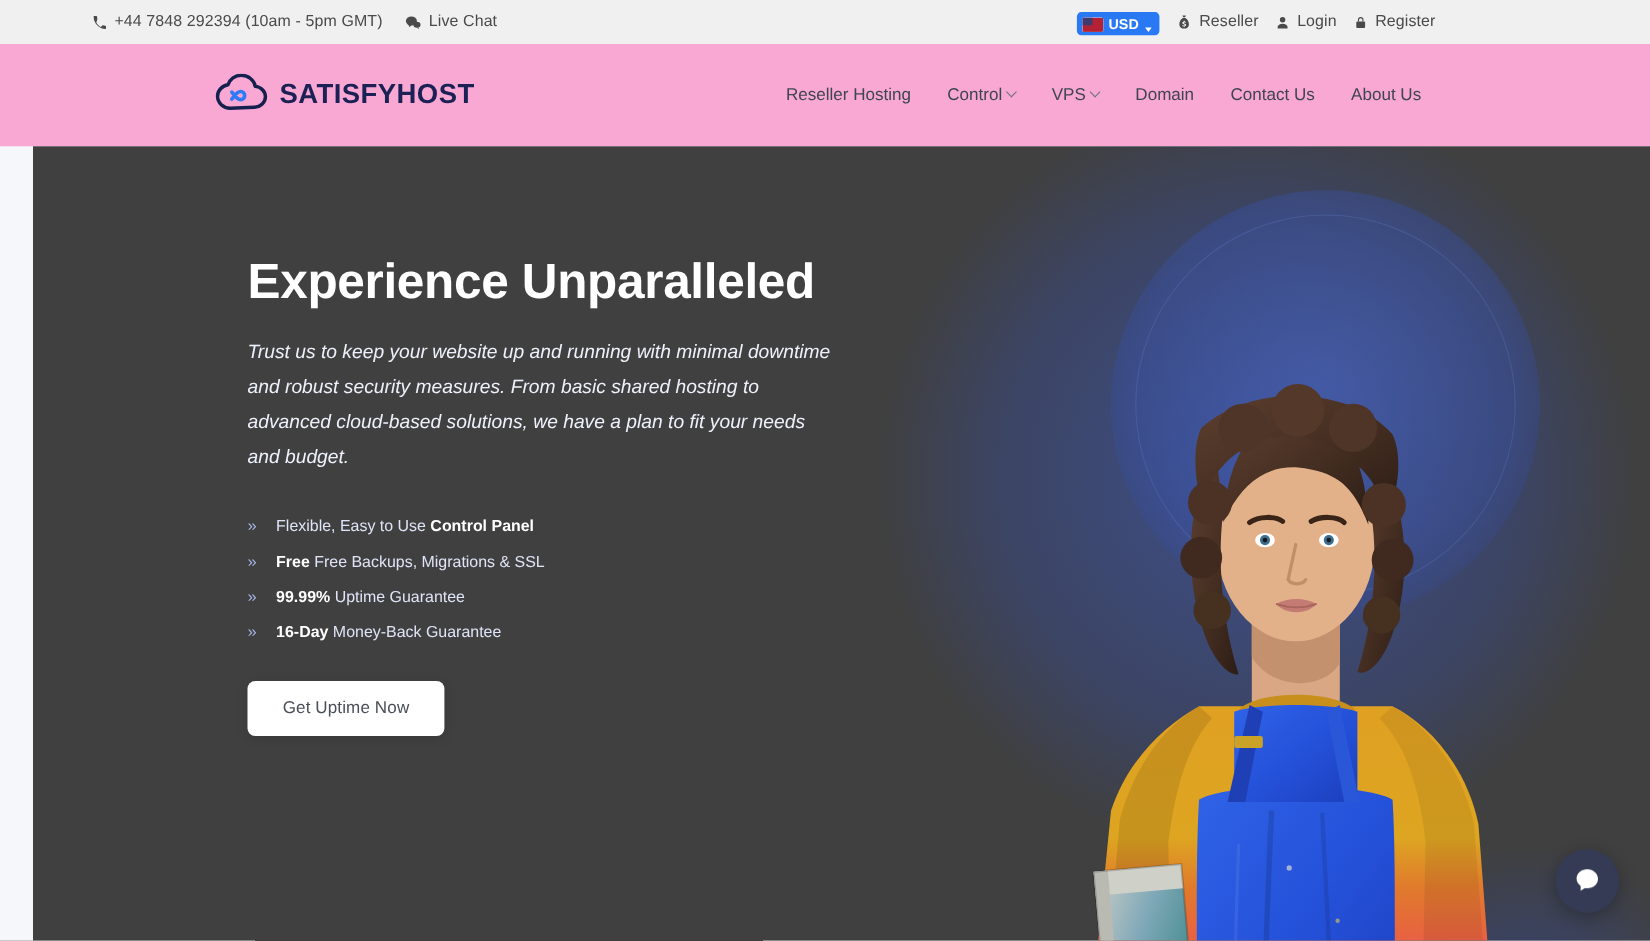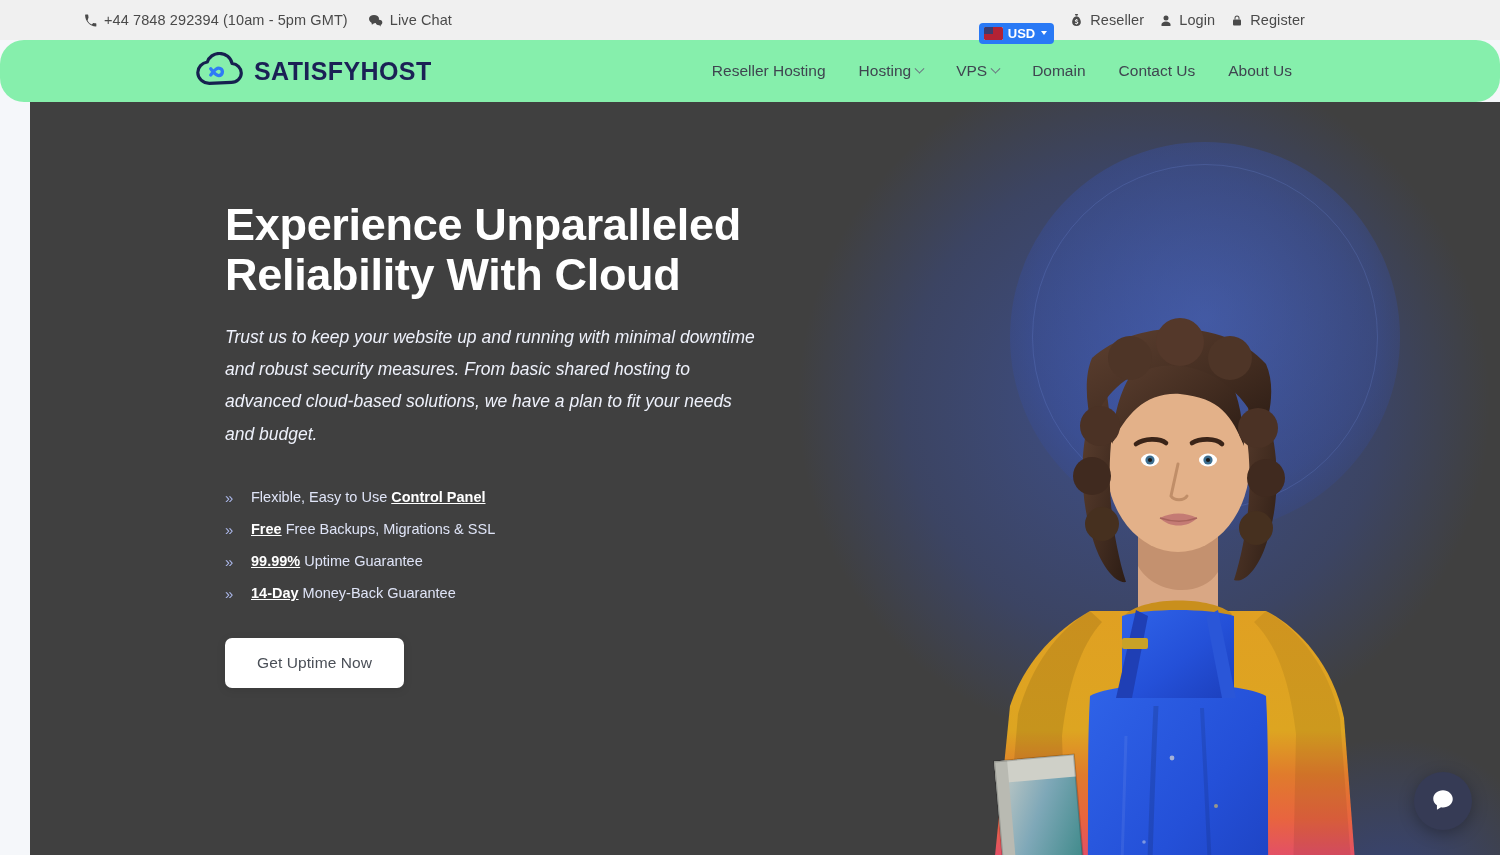--- a/index.html
+++ b/index.html
@@ -33,31 +33,31 @@
     font-size: 14.5px;
     color: #4a4a4a;
     text-decoration: none;
     letter-spacing: .1px;
     white-space: nowrap;
   }
   .tb-item .ico { display: inline-flex; align-items: center; justify-content: center; }
 
   .currency-badge {
     display: inline-flex;
-    align-items: center;
+    align-items: flex-end;
     gap: 5px;
     background: #2979f5;
     border-radius: 4px;
     padding: 3px 7px 3px 5px;
     color: #fff;
     font-size: 13px;
     font-weight: 600;
     cursor: pointer;
     position: relative;
-    top: 13px;
+    top: 1px;
   }
   .flag {
     width: 19px; height: 13px;
     border-radius: 1.5px;
     overflow: hidden;
     position: relative;
     flex: none;
     background: #fff;
     display: block;
   }
@@ -75,27 +75,26 @@
   .caret-sm {
     width: 0; height: 0;
     border-left: 3.5px solid transparent;
     border-right: 3.5px solid transparent;
     border-top: 4px solid #ffffff;
     margin-left: 1px;
   }
 
   
   .header {
-    height: 62px;
-    background: #86efac;
+    height: 93px;
+    background: #f9a8d4;
     display: flex;
     align-items: center;
     justify-content: space-between;
     padding: 0 208px 0 195px;
-    border-radius: 24px;
   }
   .logo { display: flex; align-items: center; gap: 9px; text-decoration: none; }
   .logo-text {
     font-size: 25px;
     font-weight: 700;
     color: #1b2055;
     letter-spacing: .4px;
   }
 
   .nav { display: flex; align-items: center; gap: 33px; text-align: right; }
@@ -192,21 +191,21 @@
     padding: 7px 0;
     line-height: 1.2;
   }
   .hero-list .bullet {
     color: #aab6e8;
     font-size: 15px;
     flex: none;
     width: 14px;
     letter-spacing: -1px;
   }
-  .hero-list b { color: #ffffff; font-weight: 700; text-decoration: underline; }
+  .hero-list b { color: #ffffff; font-weight: 700; }
 
   .cta {
     margin-top: 28px;
     display: inline-block;
     background: #ffffff;
     color: #4a4f57;
     font-size: 15.5px;
     padding: 16px 32px;
     border: none;
     border-radius: 7px;
@@ -330,21 +329,21 @@
       </svg>
     </span>
     <span class="logo-text">SATISFYHOST</span>
   </a>
 
   <nav class="nav">
     <a class="nav-item" href="#">
       <span>Reseller Hosting</span>
     </a>
     <a class="nav-item" href="#">
-      <span>Hosting</span>
+      <span>Control</span>
       <i class="chev"></i>
     </a>
     <a class="nav-item" href="#">
       <span>VPS</span>
       <i class="chev"></i>
     </a>
     <a class="nav-item" href="#">
       <span>Domain</span>
     </a>
     <a class="nav-item" href="#">
@@ -461,41 +460,40 @@
 
         <path d="M86 636 C100 616 124 606 150 610 L166 660 L84 660Z" fill="#d9a784" opacity=".9"></path>
       </g>
     </svg>
   </div>
 
   <div class="hero-inner">
     <div class="hero-copy">
       <h1 class="hero-title">
         <span>Experience Unparalleled</span><br>
-        <span>Reliability With Cloud</span>
       </h1>
 
       <p class="hero-sub">Trust us to keep your website up and running with minimal downtime and robust security measures. From basic shared hosting to advanced cloud-based solutions, we have a plan to fit your needs and budget.</p>
 
       <ul class="hero-list">
         <li>
           <span class="bullet">»</span>
           <span><span>Flexible, Easy to Use </span><b>Control Panel</b><span></span></span>
         </li>
         <li>
           <span class="bullet">»</span>
           <span><span></span><b>Free</b><span> Free Backups, Migrations &amp; SSL</span></span>
         </li>
         <li>
           <span class="bullet">»</span>
           <span><span></span><b>99.99%</b><span> Uptime Guarantee</span></span>
         </li>
         <li>
           <span class="bullet">»</span>
-          <span><span></span><b>14-Day</b><span> Money-Back Guarantee</span></span>
+          <span><span></span><b>16-Day</b><span> Money-Back Guarantee</span></span>
         </li>
       </ul>
 
       <button class="cta">Get Uptime Now</button>
     </div>
   </div>
 </section>
 
 <div class="next-section"></div>
 

